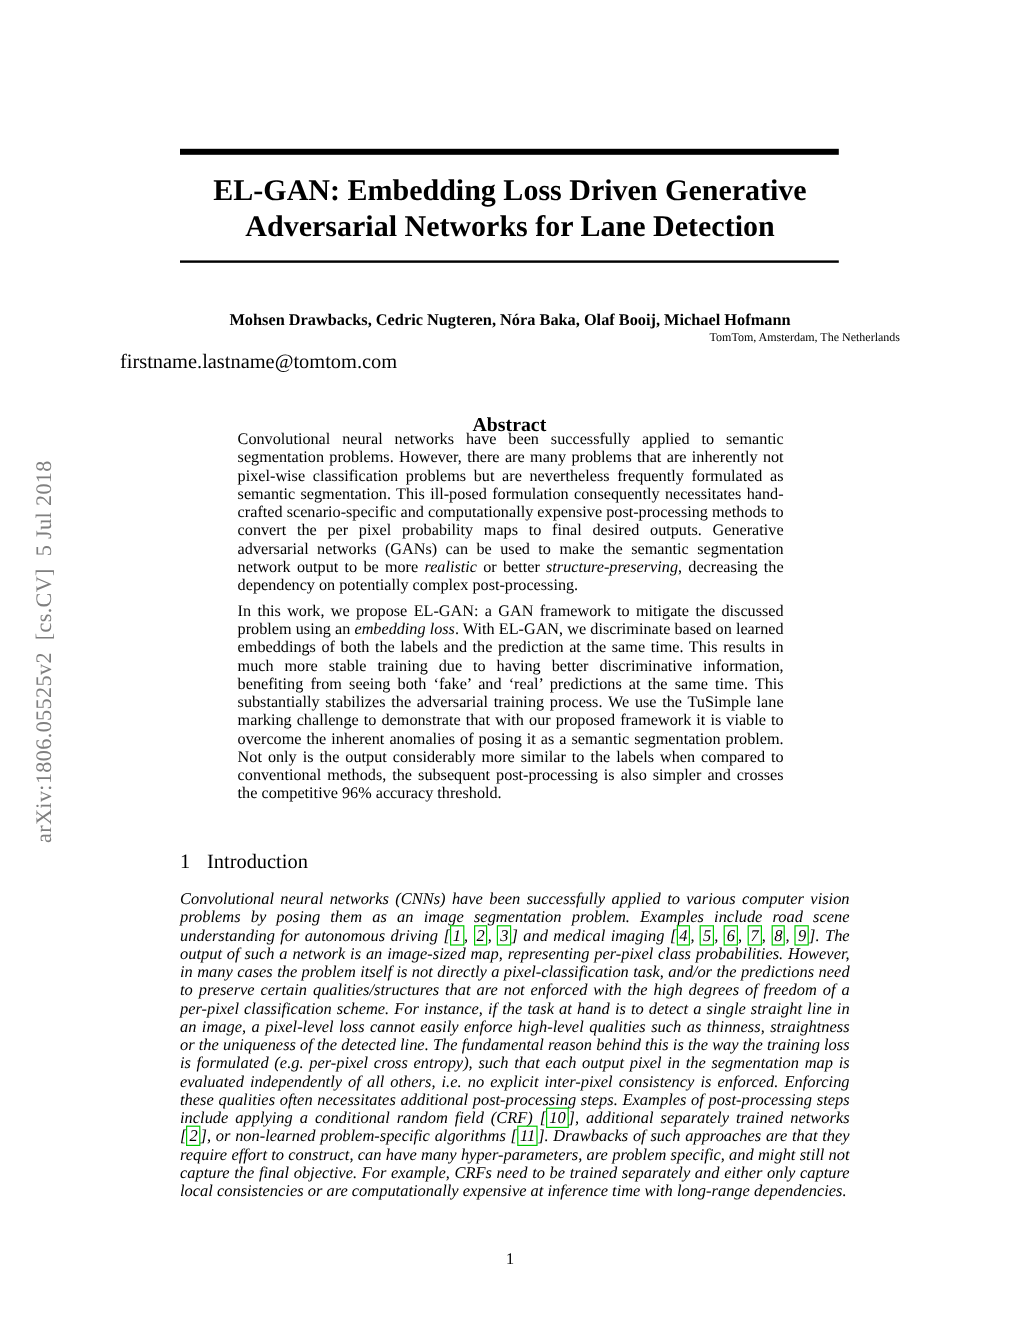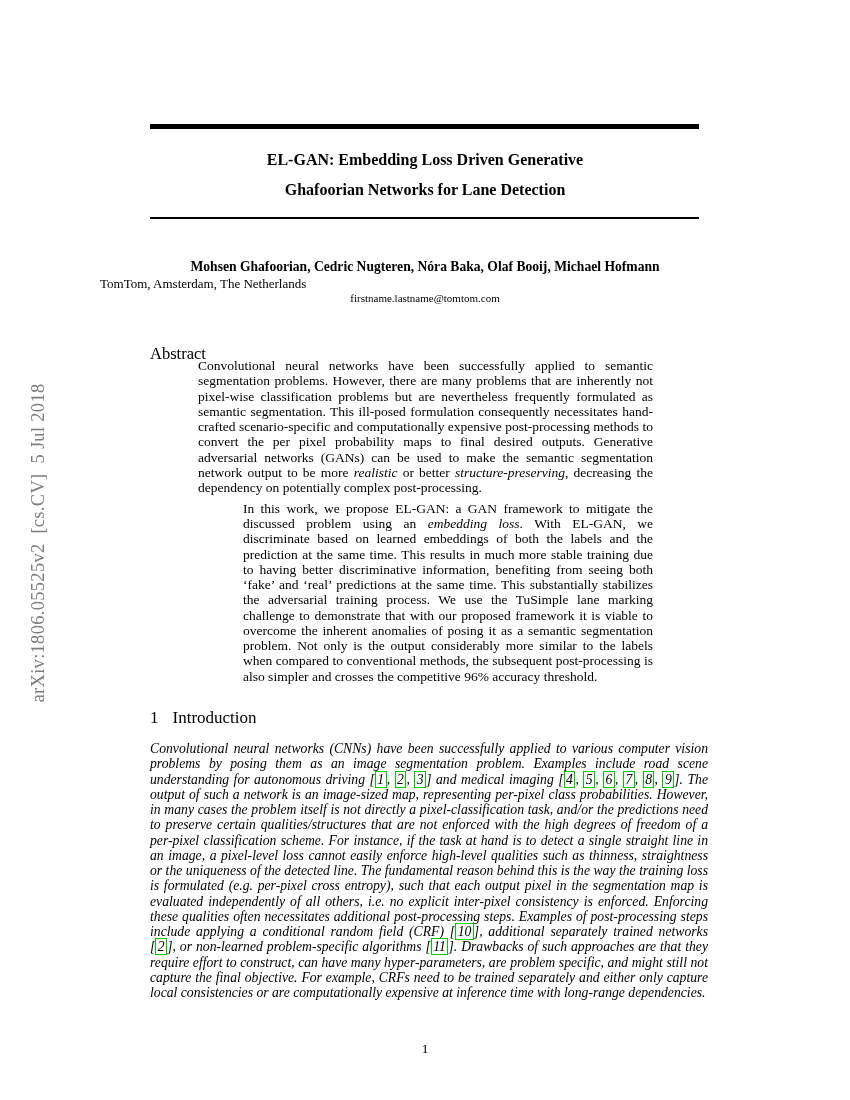--- a/index.html
+++ b/index.html
@@ -17,43 +17,43 @@
     position:absolute; left:150px; top:124px;
     width:549px; height:5px; background:#000000;
   }
   .rule-thin {
     position:absolute; left:150px; top:217px;
     width:549px; height:2px; background:#000000;
   }
   .paper-title {
     position:absolute; left:125px; top:145px; width:600px;
     text-align:center; font-weight:bold;
-    font-size:16px; line-height:30px;
+    font-size:25px; line-height:30px;
   }
   .authors {
     position:absolute; left:100px; top:259px; width:650px;
     text-align:center; font-weight:bold; font-size:13.6px;
   }
   .affiliation {
     position:absolute; left:100px; top:275.5px; width:650px;
-    text-align:left; font-size:13px;
+    text-align:right; font-size:10px;
   }
   .email {
     position:absolute; left:100px; top:291.5px; width:650px;
-    text-align:center; font-size:11px;
+    font-size:17px;
   }
   .abstract-heading {
     position:absolute; left:150px; top:344px; width:549px;
-    text-align:left; font-weight:normal; font-size:16.5px;
+    text-align:center; font-weight:bold; font-size:16.5px;
   }
   .abstract-body {
     position:absolute; left:198px; top:358px; width:455px;
     text-align:justify; font-size:13.5px; line-height:15.25px;
   }
-  .abstract-body p + p { margin-top:5.5px;margin-left:45px; }
+  .abstract-body p + p { margin-top:5.5px; }
   .section-heading {
     position:absolute; left:150px; top:708px;
     font-weight:normal; font-size:17px;
   }
   .section-heading .sec-num { margin-right:14px; }
   .intro-par {
     position:absolute; left:150px; top:741px; width:558px;
     text-align:justify; font-size:13.7px; line-height:15.25px;font-style:italic;
   }
   .page-number {
@@ -77,25 +77,25 @@
 </style>
 </head>
 <body>
 
 <div class="sheet">
 
   <div class="arxiv-stamp">arXiv:1806.05525v2  [cs.CV]  5 Jul 2018</div>
 
   <div class="rule-thick"></div>
 
-  <h1 class="paper-title"><span>EL-GAN: Embedding Loss Driven Generative</span><br><span>Ghafoorian Networks for Lane Detection</span></h1>
+  <h1 class="paper-title"><span>EL-GAN: Embedding Loss Driven Generative</span><br><span>Adversarial Networks for Lane Detection</span></h1>
 
   <div class="rule-thin"></div>
 
-  <div class="authors">Mohsen Ghafoorian, Cedric Nugteren, Nóra Baka, Olaf Booij, Michael Hofmann</div>
+  <div class="authors">Mohsen Drawbacks, Cedric Nugteren, Nóra Baka, Olaf Booij, Michael Hofmann</div>
   <div class="affiliation">TomTom, Amsterdam, The Netherlands</div>
   <div class="email">firstname.lastname@tomtom.com</div>
 
   <h2 class="abstract-heading">Abstract</h2>
 
   <div class="abstract-body">
     <p><span>Convolutional neural networks have been successfully applied to semantic segmentation problems.  However, there are many problems that are inherently not pixel-wise classification problems but are nevertheless frequently formulated as semantic segmentation.  This ill-posed formulation consequently necessitates hand-crafted scenario-specific and computationally expensive post-processing methods to convert the per pixel probability maps to final desired outputs. Generative adversarial networks (GANs) can be used to make the semantic segmentation network output to be more </span><em>realistic</em><span> or better </span><em>structure-preserving</em><span>, decreasing the dependency on potentially complex post-processing.</span></p>
     <p><span>In this work, we propose EL-GAN: a GAN framework to mitigate the discussed problem using an </span><em>embedding loss</em><span>.  With EL-GAN, we discriminate based on learned embeddings of both the labels and the prediction at the same time. This results in much more stable training due to having better discriminative information, benefiting from seeing both ‘fake’ and ‘real’ predictions at the same time.  This substantially stabilizes the adversarial training process. We use the TuSimple lane marking challenge to demonstrate that with our proposed framework it is viable to overcome the inherent anomalies of posing it as a semantic segmentation problem. Not only is the output considerably more similar to the labels when compared to conventional methods, the subsequent post-processing is also simpler and crosses the competitive 96% accuracy threshold.</span></p>
   </div>
 

